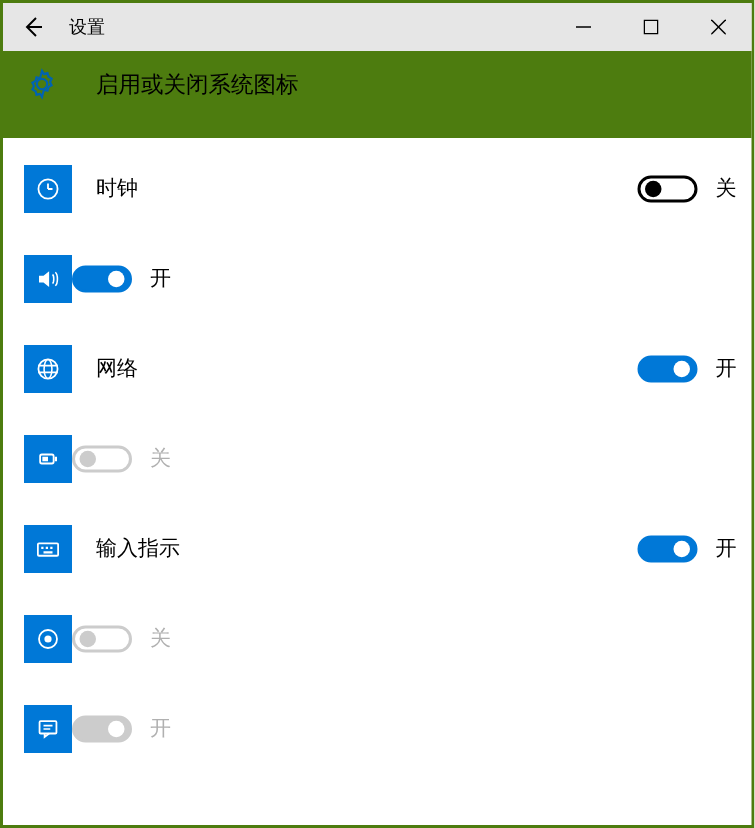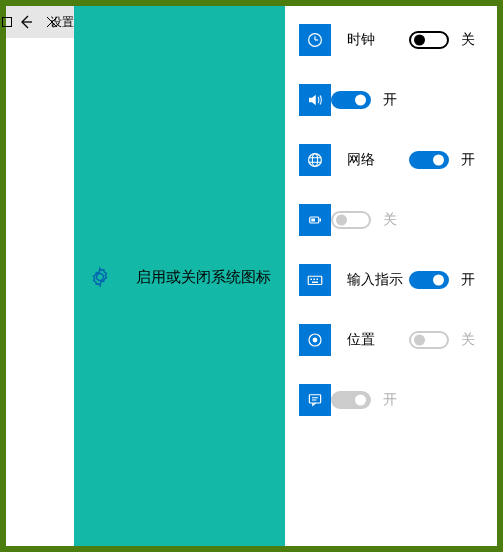--- a/index.html
+++ b/index.html
@@ -8,25 +8,25 @@
     width: 503px;
     height: 552px;
     font-family: "Microsoft YaHei", "Segoe UI", sans-serif;
     background: #ffffff;
     color: #000000;
     overflow: hidden;
   }
   .window {
     width: 503px;
     height: 552px;
-    border: 6px solid #4d7c0f;
+    border: 2px solid #4d7c0f;
     box-sizing: border-box;
     background: #ffffff;
     display: flex;
-    flex-direction: row;
+    flex-direction: column;
   }
   .titlebar {
     height: 32px;
     background: #e6e6e6;
     display: flex;
     align-items: center;
     position: relative;
   }
   .back-btn {
     width: 40px;
@@ -48,22 +48,22 @@
     display: flex;
   }
   .win-btn {
     width: 45px;
     height: 32px;
     display: flex;
     align-items: center;
     justify-content: center;
   }
   .header {
-    background: #14b8a6;
-    padding: 10px 14px 8px 14px;
+    background: #4d7c0f;
+    padding: 10px 14px 24px 14px;
     display: flex;
     align-items: center;
   }
   .header .gear {
     width: 24px;
     height: 24px;
     display: flex;
     align-items: center;
     justify-content: center;
     color: #0063b1;
@@ -75,21 +75,21 @@
   }
   .content {
     flex: 1;
     overflow: hidden;
     padding: 10px 0 0 0;
   }
   .row {
     display: flex;
     align-items: center;
     height: 48px;
-    padding: 0 18px 0 14px;
+    padding: 0 6px 0 14px;
     margin-bottom: 12px;
   }
   .row .icon-tile {
     width: 32px;
     height: 32px;
     background: #0078d7;
     display: flex;
     align-items: center;
     justify-content: center;
     color: #ffffff;
@@ -282,21 +282,20 @@
         </div>
         <div class="state">开</div>
       </div>
       <div class="row disabled">
         <div class="icon-tile">
           <svg width="18" height="18" viewBox="0 0 24 24">
             <circle cx="12" cy="12" r="8" stroke="#fff" stroke-width="1.6" fill="none"></circle>
             <circle cx="12" cy="12" r="3.2" fill="#fff"></circle>
           </svg>
         </div>
-        <div class="label">位置</div>
         <div class="toggle disabled-off">
           <div class="knob"></div>
         </div>
         <div class="state">关</div>
       </div>
       <div class="row forced">
         <div class="icon-tile">
           <svg width="18" height="18" viewBox="0 0 24 24">
             <rect x="4.5" y="5" width="15" height="11" rx="1" stroke="#fff" stroke-width="1.6" fill="none"></rect>
             <path d="M9 16 L9 19 L13 16" stroke="#fff" stroke-width="1.6" fill="none"></path>

